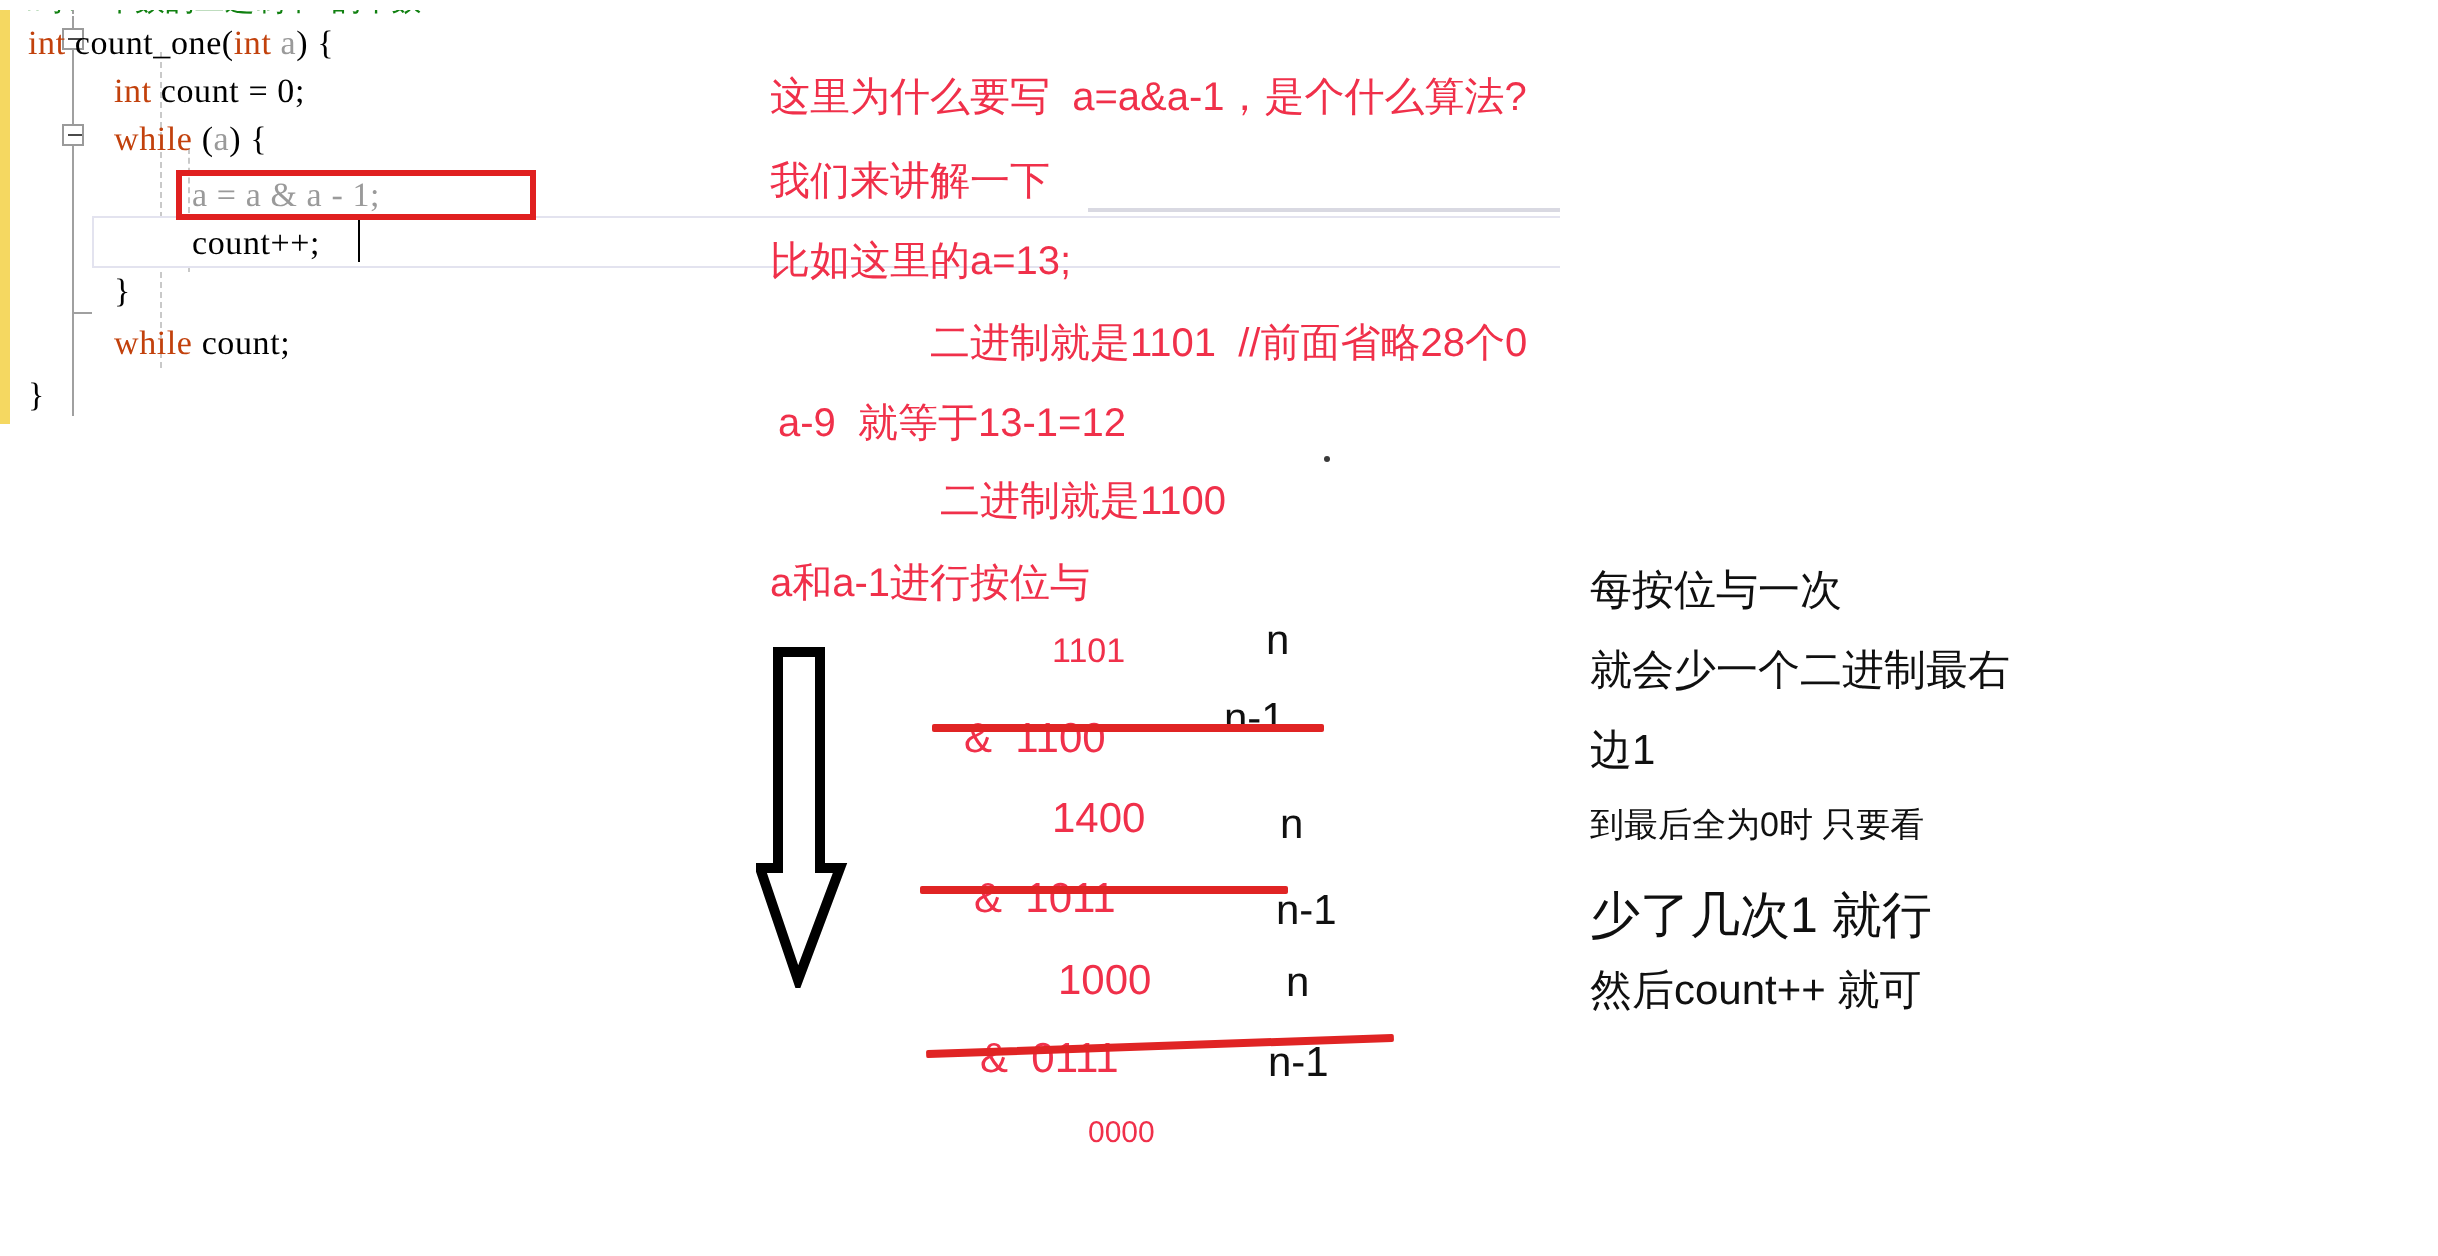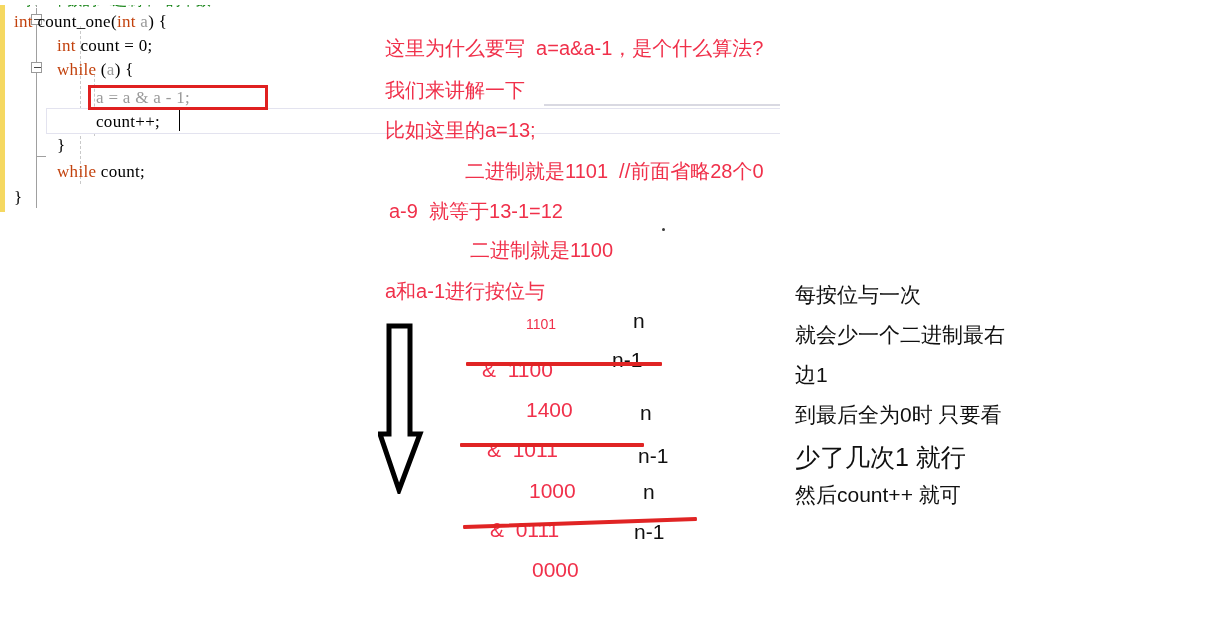--- a/index.html
+++ b/index.html
@@ -157,27 +157,27 @@
       <div class="ann red" style="left: 385px; top: 14px; font-size: 20px;">这里为什么要写  a=a&amp;a-1，是个什么算法?</div>
       <div class="ann red" style="left: 385px; top: 56px; font-size: 20px;">我们来讲解一下</div>
       <div class="ann red" style="left: 385px; top: 96px; font-size: 20px;">比如这里的a=13;</div>
       <div class="ann red" style="left: 465px; top: 137px; font-size: 20px;">二进制就是1101  //前面省略28个0</div>
       <div class="ann red" style="left: 389px; top: 177px; font-size: 20px;">a-9  就等于13-1=12</div>
       <div class="ann red" style="left: 470px; top: 216px; font-size: 20px;">二进制就是1100</div>
       <div class="ann red" style="left: 385px; top: 257px; font-size: 20px;">a和a-1进行按位与</div>
     </div>
 
   <div id="calc-rows">
-      <div class="ann red" style="left: 526px; top: 295px; font-size: 14px;">1101</div>
+      <div class="ann red" style="left: 526px; top: 295px; font-size: 17px;">1101</div>
       <div class="ann red" style="left: 482px; top: 337px; font-size: 21px;">&amp;  1100</div>
       <div class="ann red" style="left: 526px; top: 377px; font-size: 21px;">1400</div>
       <div class="ann red" style="left: 487px; top: 417px; font-size: 21px;">&amp;  1011</div>
       <div class="ann red" style="left: 529px; top: 458px; font-size: 21px;">1000</div>
       <div class="ann red" style="left: 490px; top: 497px; font-size: 21px;">&amp;  0111</div>
-      <div class="ann red" style="left: 532px; top: 537px; font-size: 21px;">0000</div>
+      <div class="ann red" style="left: 544px; top: 537px; font-size: 15px;">0000</div>
     </div>
   <div id="calc-marks">
       <div class="ann black" style="left: 633px; top: 288px; font-size: 21px;">n</div>
       <div class="ann black" style="left: 612px; top: 327px; font-size: 21px;">n-1</div>
       <div class="ann black" style="left: 640px; top: 380px; font-size: 21px;">n</div>
       <div class="ann black" style="left: 638px; top: 423px; font-size: 21px;">n-1</div>
       <div class="ann black" style="left: 643px; top: 459px; font-size: 21px;">n</div>
       <div class="ann black" style="left: 634px; top: 499px; font-size: 21px;">n-1</div>
     </div>
   <div id="calc-rules">
@@ -192,18 +192,18 @@
   <div class="down-arrow">
     <svg width="46" height="172" viewBox="0 0 46 172" xmlns="http://www.w3.org/2000/svg">
       <polygon points="11,4 32,4 32,112 42,112 21,168 2,112 11,112" fill="#ffffff" stroke="#000000" stroke-width="5" stroke-linejoin="miter"></polygon>
     </svg>
   </div>
 
   <div id="black-notes">
       <div class="ann black" style="left: 795px; top: 260px; font-size: 21px;">每按位与一次</div>
       <div class="ann black" style="left: 795px; top: 300px; font-size: 21px;">就会少一个二进制最右</div>
       <div class="ann black" style="left: 795px; top: 340px; font-size: 21px;">边1</div>
-      <div class="ann black" style="left: 795px; top: 380px; font-size: 21px;">到最后全为0时 只要看</div>
+      <div class="ann black" style="left: 795px; top: 380px; font-size: 17px;">到最后全为0时 只要看</div>
       <div class="ann black" style="left: 795px; top: 420px; font-size: 25px;">少了几次1 就行</div>
       <div class="ann black" style="left: 795px; top: 460px; font-size: 21px;">然后count++ 就可</div>
     </div>
 
 </div>
 
 </body></html>

